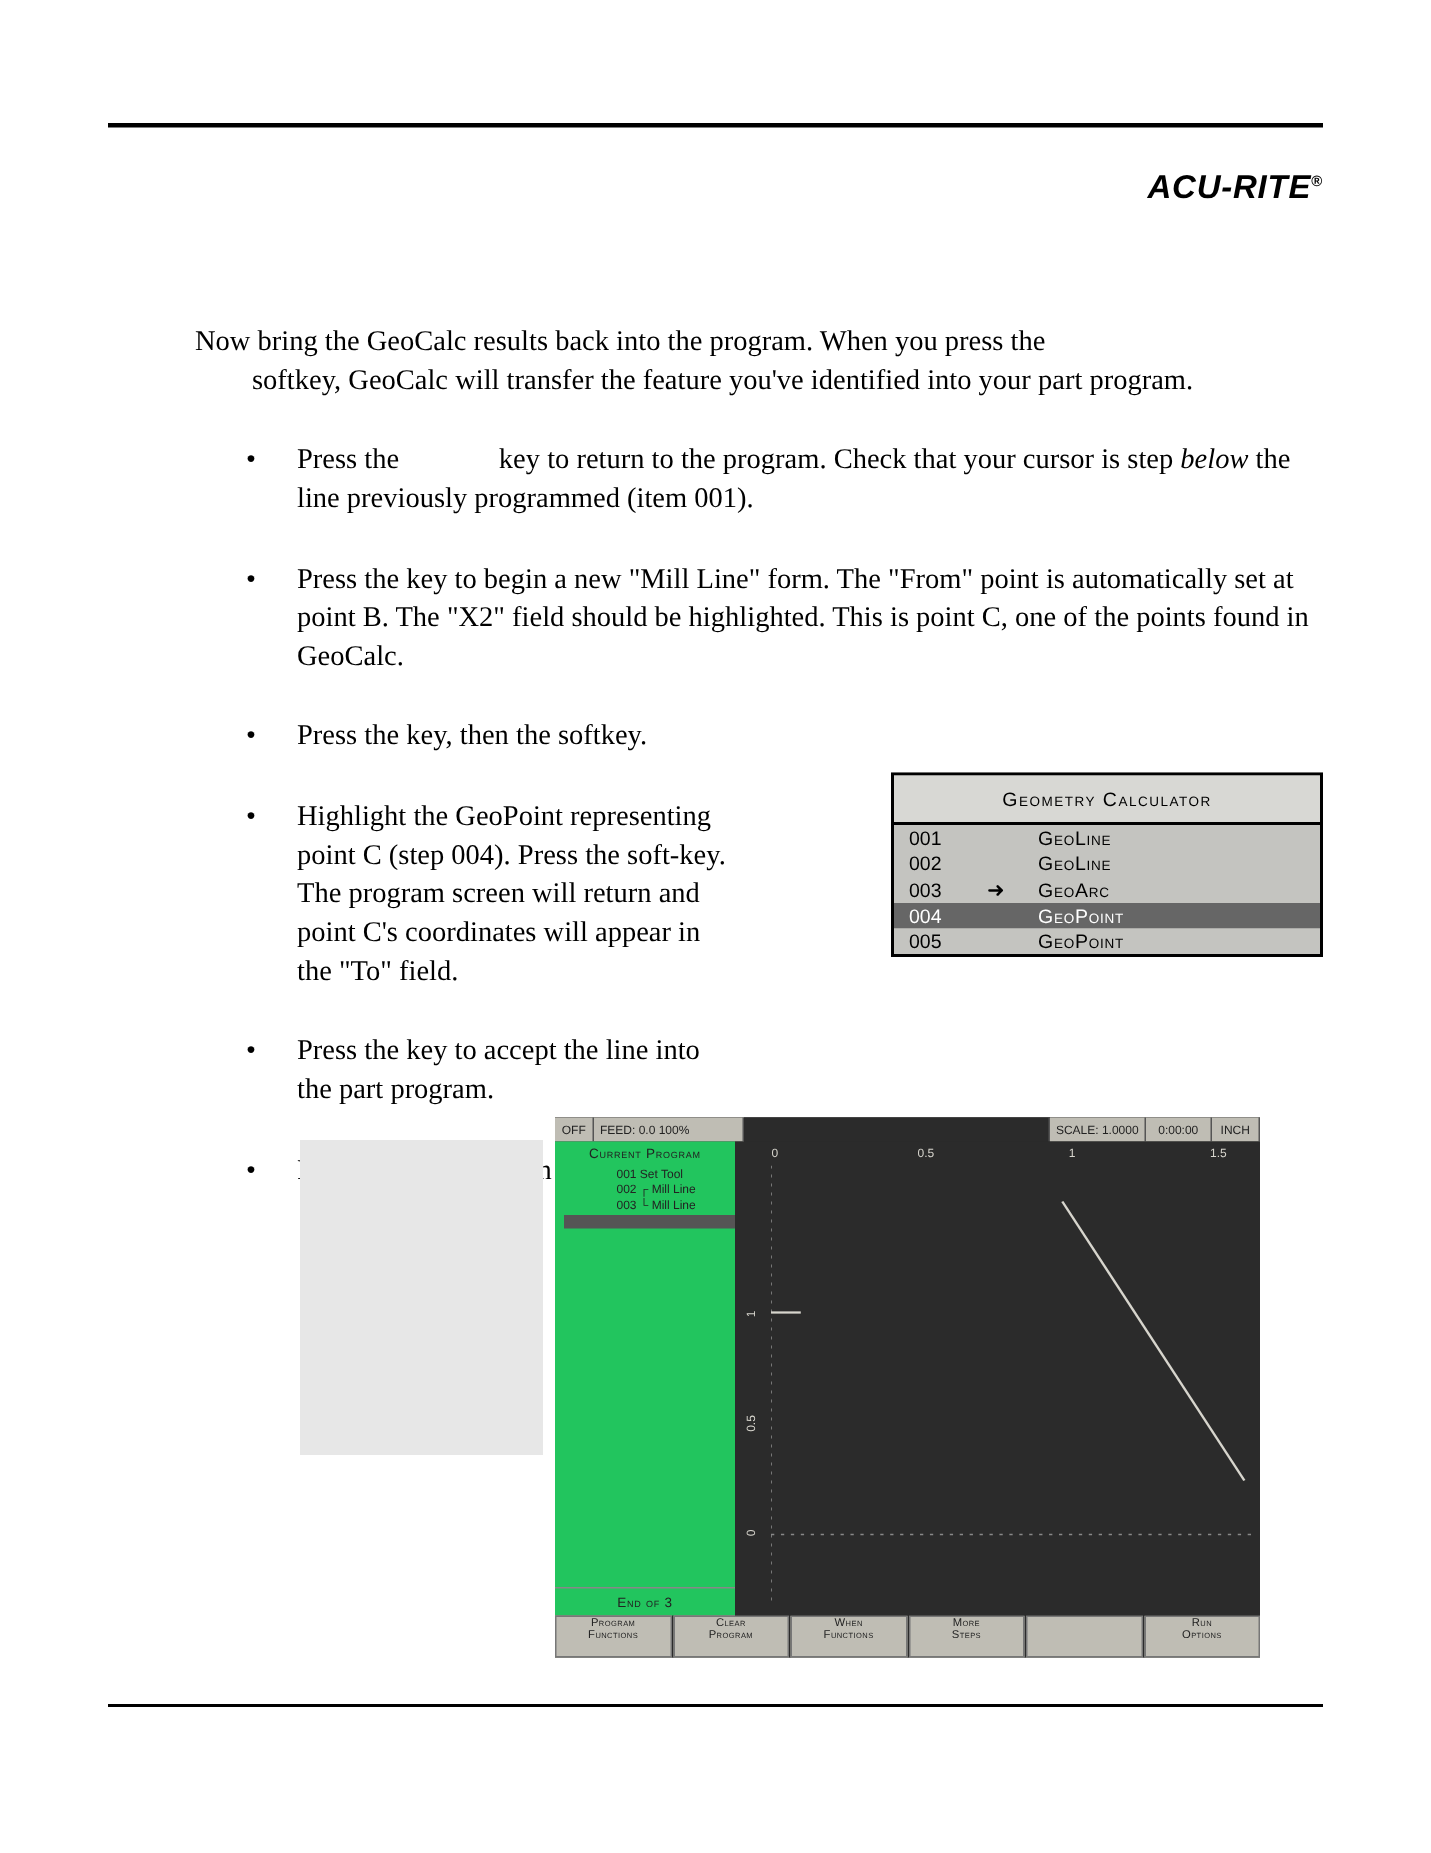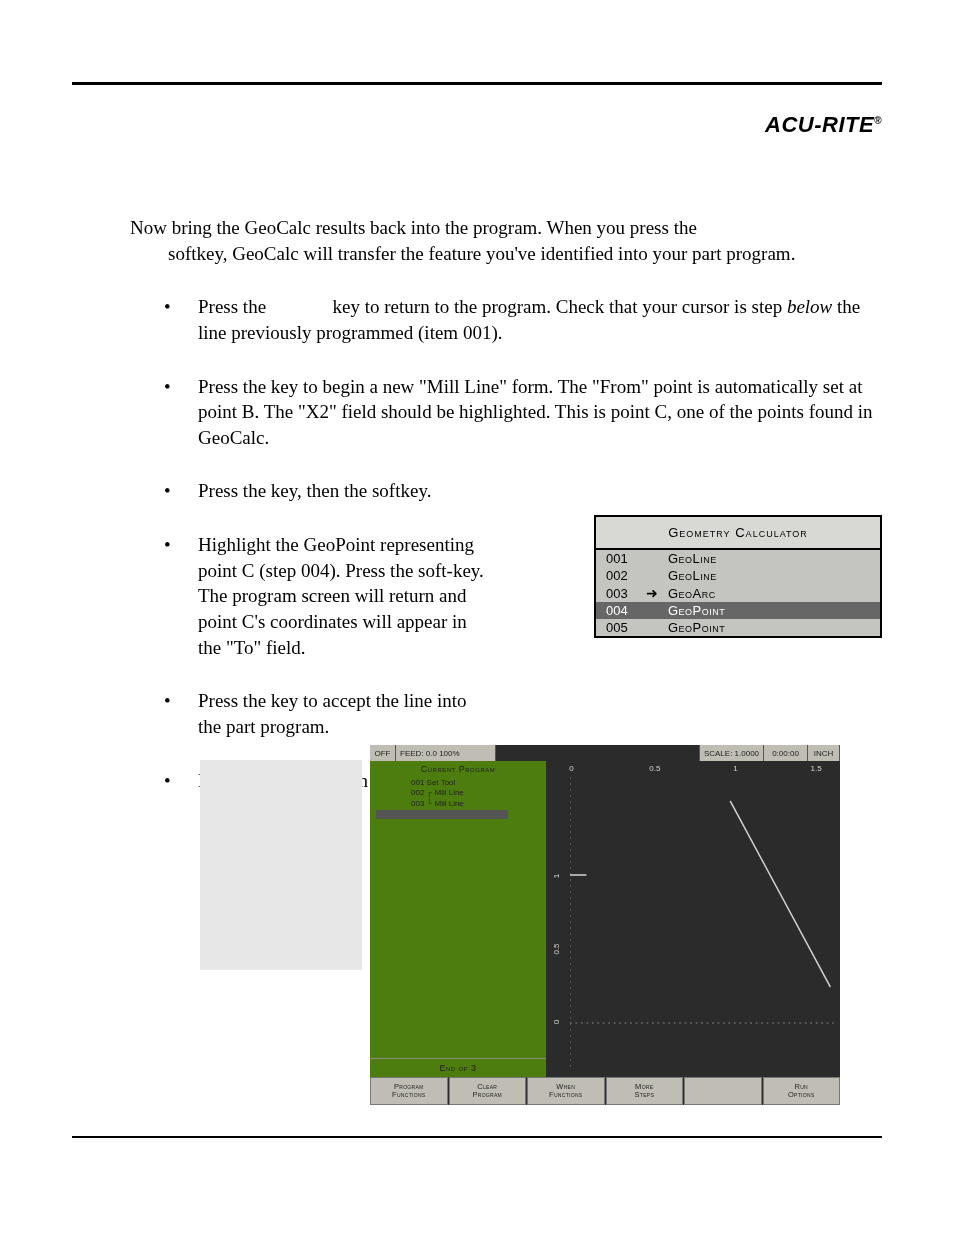--- a/index.html
+++ b/index.html
@@ -71,21 +71,21 @@
     border-bottom: 2px solid #000;
     padding: 8px 0;
     font-variant: small-caps;
     letter-spacing: 1px;
   }
   .geocalc-row {
     padding: 1px 10px;
     background: #c4c4c0;
     display: flex;
     align-items: center;
-    gap: 10px;
+    gap: 22px;
   }
   .geocalc-row.selected {
     background: #666;
     color: #fff;
   }
   .geocalc-num { width: 30px; }
   .geocalc-arrow { width: 12px; font-size: 14px; }
   .geocalc-label { font-variant: small-caps; letter-spacing: 0.5px; }
 
   .lower-area {
@@ -129,22 +129,22 @@
     border-right: 1px solid #555;
     padding: 0 4px;
     white-space: nowrap;
   }
   .cnc-cell.dark { background: #2b2b2b; color: #d7d5cd; }
   .cnc-body {
     display: flex;
     height: 316px;
   }
   .cnc-left {
-    width: 176px;
-    background: #4d7c0f;
+    width: 120px;
+    background: #22c55e;
     color: #222;
     display: flex;
     flex-direction: column;
   }
   .cnc-left-title {
     text-align: center;
     font-size: 9px;
     font-variant: small-caps;
     letter-spacing: 0.5px;
     padding: 3px 0 2px 0;
@@ -217,21 +217,21 @@
     background: #2b2b2b;
   }
   .cnc-soft {
     flex: 1;
     background: #bfbdb4;
     color: #222;
     font-size: 7.5px;
     display: flex;
     flex-direction: column;
     align-items: center;
-    justify-content: center;
+    justify-content: flex-start;
     font-variant: small-caps;
     letter-spacing: 0.3px;
     line-height: 1.1;
     border: 1px solid #777;
   }
   .cnc-soft.empty { background: #bfbdb4; }
   .bottom-rule {
     position: absolute;
     left: 72px;
     right: 72px;

